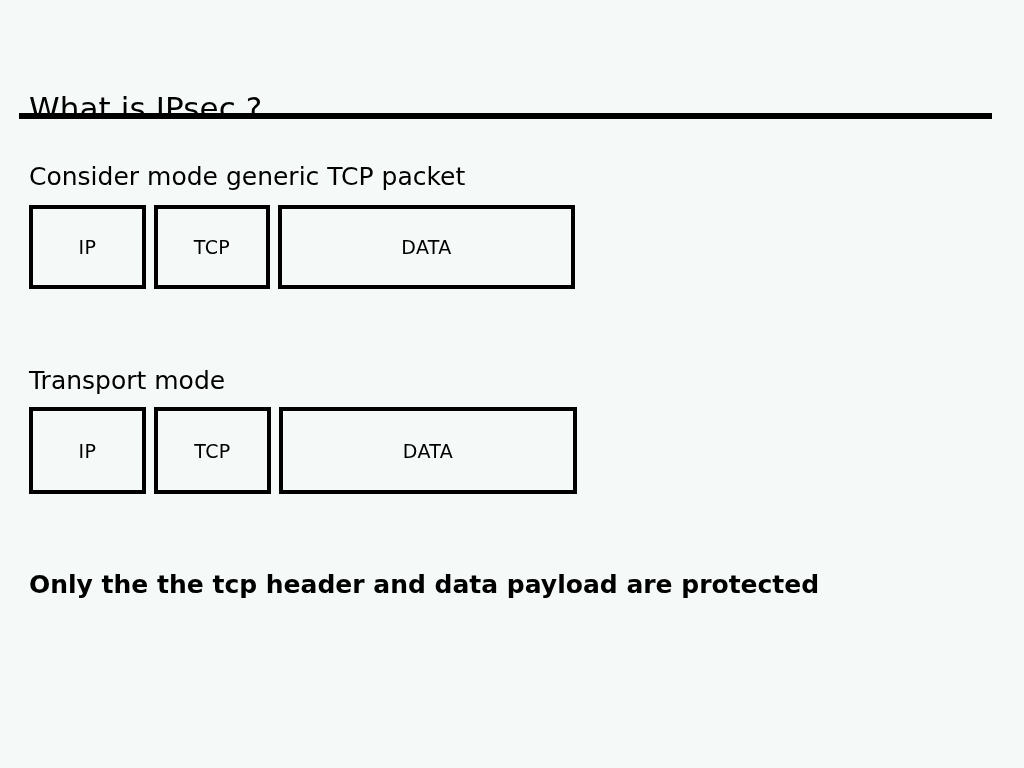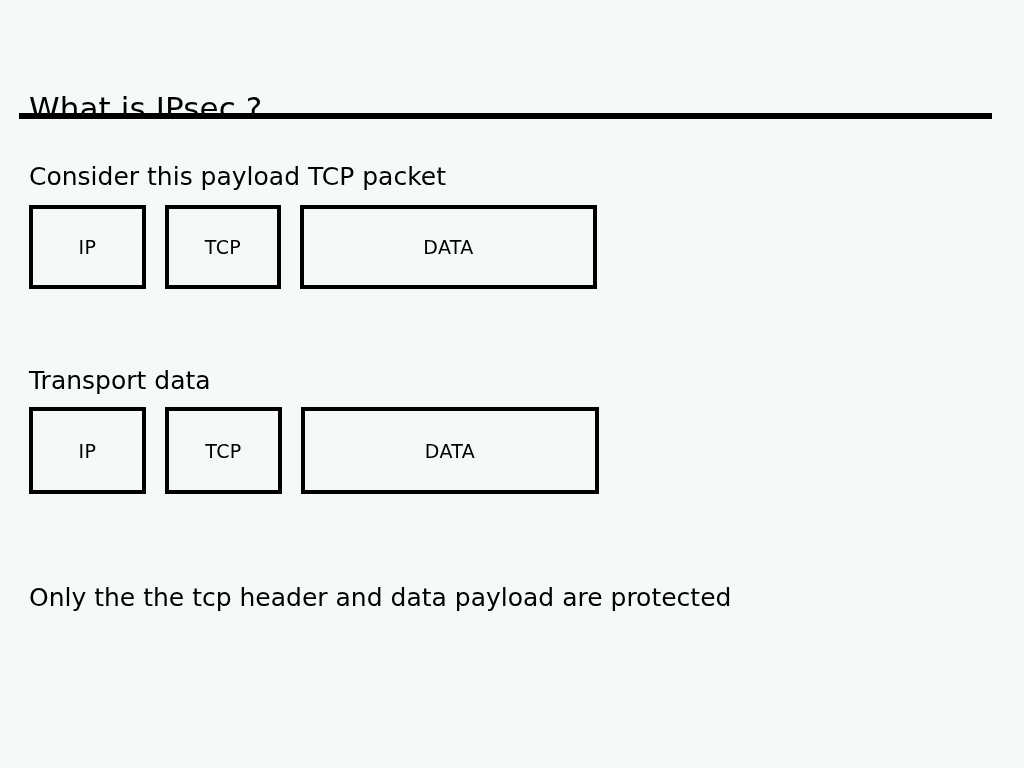--- a/index.html
+++ b/index.html
@@ -68,74 +68,73 @@
   .packet-row-1 { left: 29px; top: 189px; height: 84px; }
   .packet-row-2 { left: 29px; top: 391px; height: 87px; }
 
   .packet-field {
     box-sizing: border-box;
     border: 4px solid #000000;
     background: transparent;
     display: flex;
     align-items: center;
     justify-content: center;
-    margin-right: 19px;
+    margin-right: 8px;
   }
   .packet-field:last-child { margin-right: 12px; }
 
   .packet-field-label {
     font-size: 19px;
     line-height: 22px;
     font-weight: 400;
     letter-spacing: 0.4px;
     color: #000;
     white-space: nowrap;
   }
 
   
   .footer-note {
     position: absolute;
     left: 29px;
     top: 554px;
     font-size: 25px;
     line-height: 30px;
-    font-weight: 400;
+    font-weight: 700;
     color: #000;
     white-space: nowrap;
-    margin-top: 13px;
   }
 </style>
 </head>
 <body>
 
 <div class="slide">
 
   <h1 class="slide-title">What is IPsec ?</h1>
 
   <div class="title-rule"></div>
 
-  <div class="caption caption-1">Consider this payload TCP packet</div>
+  <div class="caption caption-1">Consider mode generic TCP packet</div>
 
   <div class="packet-row packet-row-1">
 
     <div class="packet-field" style="width:117px;">
       <span class="packet-field-label">IP</span>
     </div>
 
     <div class="packet-field" style="width:116px;">
       <span class="packet-field-label">TCP</span>
     </div>
 
     <div class="packet-field" style="width:297px;">
       <span class="packet-field-label">DATA</span>
     </div>
 
   </div>
 
-  <div class="caption caption-2">Transport data</div>
+  <div class="caption caption-2">Transport mode</div>
 
   <div class="packet-row packet-row-2">
 
     <div class="packet-field" style="width:117px;">
       <span class="packet-field-label">IP</span>
     </div>
 
 
     <div class="packet-field" style="width:117px;">
       <span class="packet-field-label">TCP</span>

